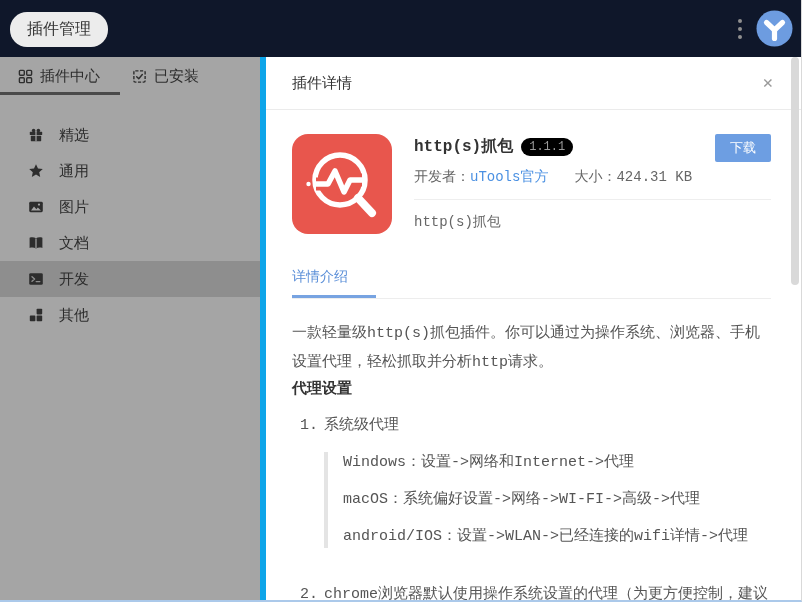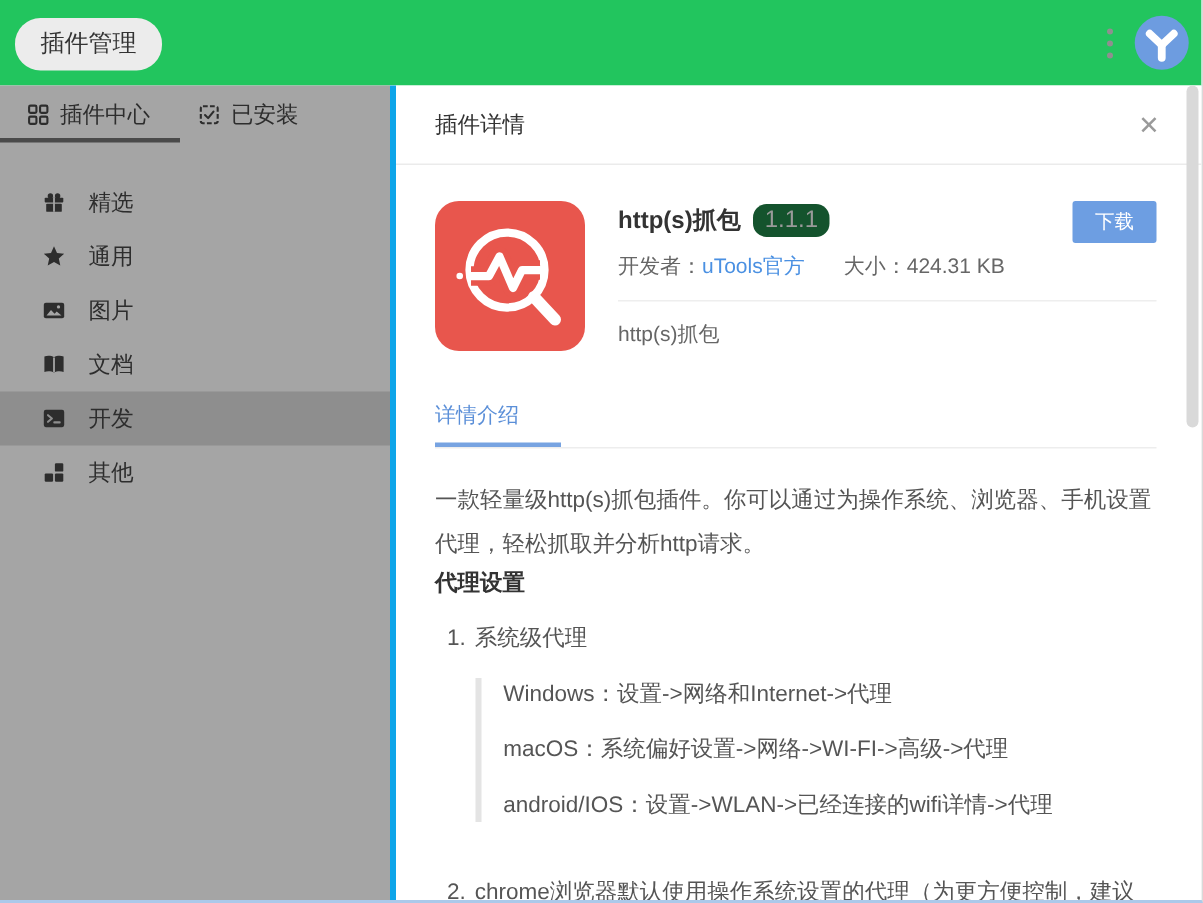--- a/index.html
+++ b/index.html
@@ -3,21 +3,21 @@
 <meta charset="utf-8">
 <style>
   * { margin:0; padding:0; box-sizing:border-box; }
   html,body { background:#fff; }
   body { font-family:"Liberation Sans","DejaVu Sans",sans-serif; }
 
   .window { position:relative; width:802px; height:602px; background:#fff;
             border-bottom:2px solid #abc9ea; border-right:1px solid #d9d9d9; overflow:hidden; }
 
   
-  .topbar { position:relative; height:57px; background:#22c55e;padding-left:39px; }
+  .topbar { position:relative; height:57px; background:#0f172a;padding-left:39px; }
   .title-pill { position:absolute; left:10px; top:12px; background:#ececec; color:#333;
                 font-size:16px; padding:7px 17px; border-radius:17px; }
   .topbar-right { position:absolute; right:8px; top:10px; display:flex; align-items:center; gap:10px; }
   .kebab { display:flex; flex-direction:column; gap:4px; padding:6px 4px; cursor:pointer; }
   .kebab i { width:4px; height:4px; border-radius:50%; background:#8f8f8f; }
   .logo { width:37px; height:37px; }
 
   
   .main { position:relative; display:flex; height:543px; }
 
@@ -38,38 +38,38 @@
   .search-box input::placeholder { color:#868686; }
   .search-box .mag { position:absolute; right:10px; top:6px; }
 
   .nav { margin-top:22px; }
   .nav-item { display:flex; align-items:center; gap:15px; height:36px; padding-left:27px;
               font-size:15px; color:#2d2d2d; cursor:pointer; }
   .nav-item.selected { background:#8e8e8e; }
   .nav-item .nicon { display:flex; width:17px; justify-content:center; }
 
   
-  .detail { flex:1; background:#fff; position:relative; border-left:4px solid #0ea5e9; }
+  .detail { flex:1; background:#fff; position:relative; border-left:6px solid #0ea5e9;font-family:Liberation Mono, monospace; }
   .d-header { height:53px; display:flex; align-items:center; justify-content:space-between;
               padding:0 28px 0 26px; border-bottom:1px solid #ebebeb; }
   .d-title { font-size:15px; color:#333; }
   .close { font-size:17px; color:#9a9a9a; cursor:pointer; line-height:1; }
 
   .d-body { position:relative; padding:24px 30px 0 26px; }
 
   .download-btn { position:absolute; top:24px; right:30px; background:#6d9ee2; color:#fff;
                   border:none; font-size:13px; padding:5px 15px; border-radius:2px;
                   cursor:pointer; font-family:inherit; }
 
   .plugin-row { display:flex; }
   .plugin-icon { width:100px; height:100px; border-radius:16px; background:#e8564d; flex:none; }
   .plugin-info { flex:1; margin-left:22px; padding-top:2px; }
   .name-row { display:flex; align-items:center; gap:8px; }
   .p-name { font-size:16px; font-weight:bold; color:#333; }
-  .p-ver { background:#14532d; color:#9a9a9a; font-size:16px; padding:2px 8px; border-radius:9px; }
+  .p-ver { background:#000000; color:#9a9a9a; font-size:12px; padding:2px 8px; border-radius:9px; }
   .meta-row { margin-top:11px; font-size:14px; color:#666; }
   .meta-row .lbl { color:#666; }
   .meta-row a { color:#4a90e2; text-decoration:none; }
   .meta-row .size-group { margin-left:26px; }
   .info-divider { border-bottom:1px solid #eee; margin-top:13px; }
   .p-summary { margin-top:13px; font-size:14px; color:#666; }
 
   .tabs-row { margin-top:34px; border-bottom:1px solid #ededed; }
   .d-tab { display:inline-block; font-size:14px; color:#5b8fd8; padding-bottom:9px;
            border-bottom:3px solid #77a3e1; min-width:84px; cursor:pointer; }

